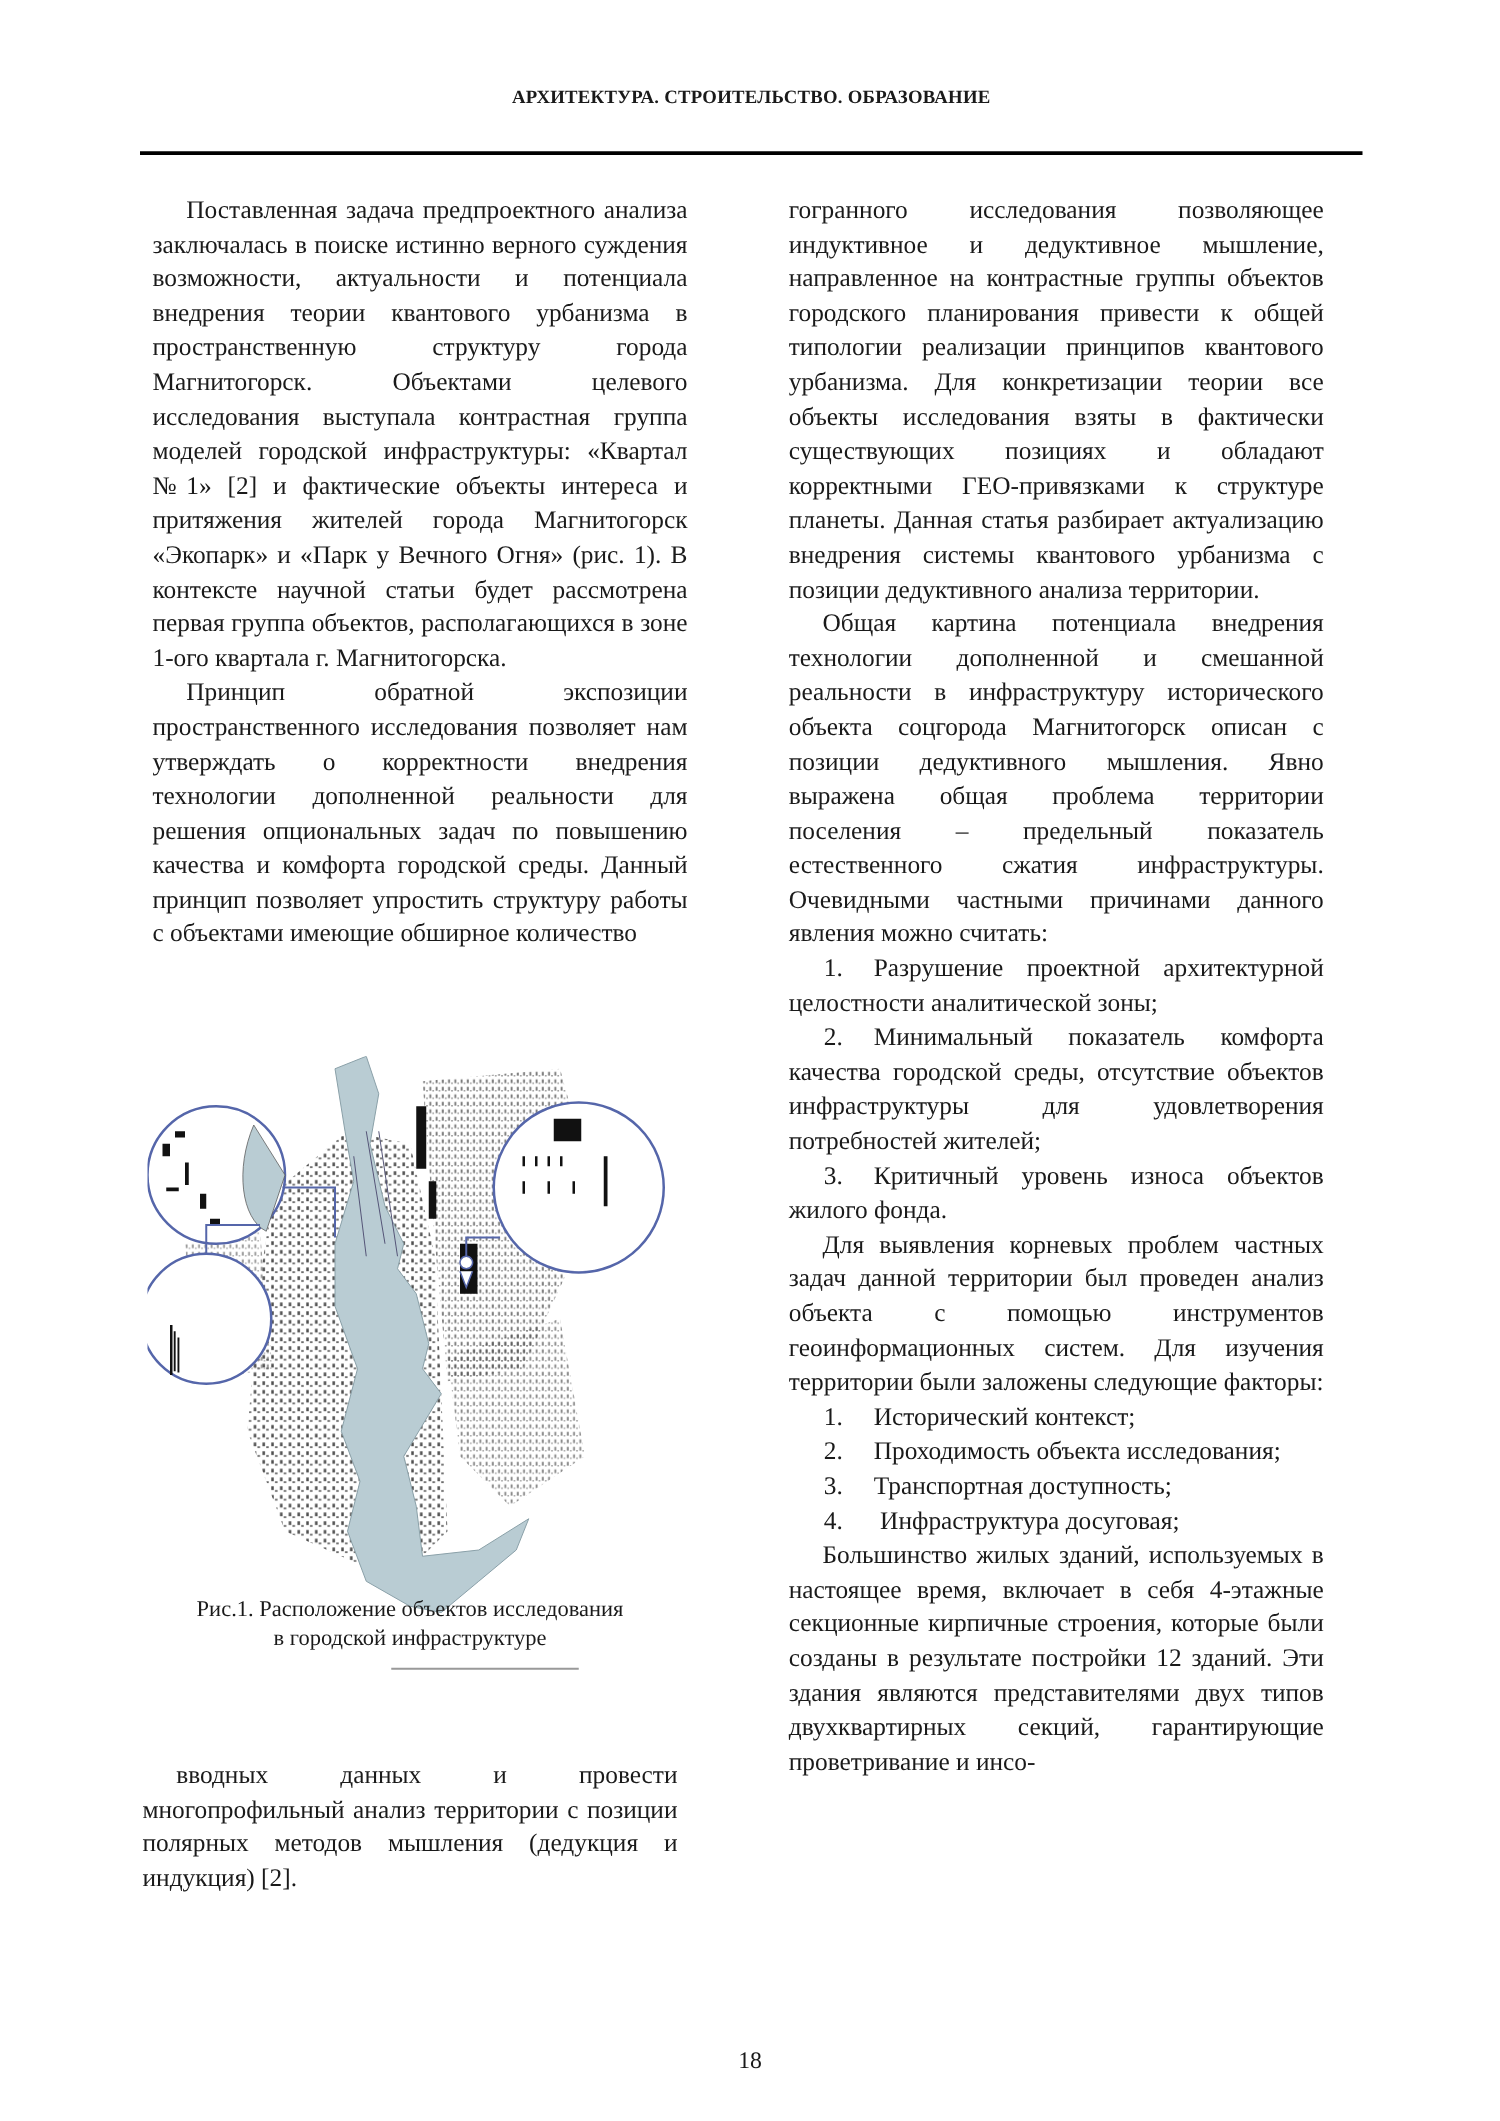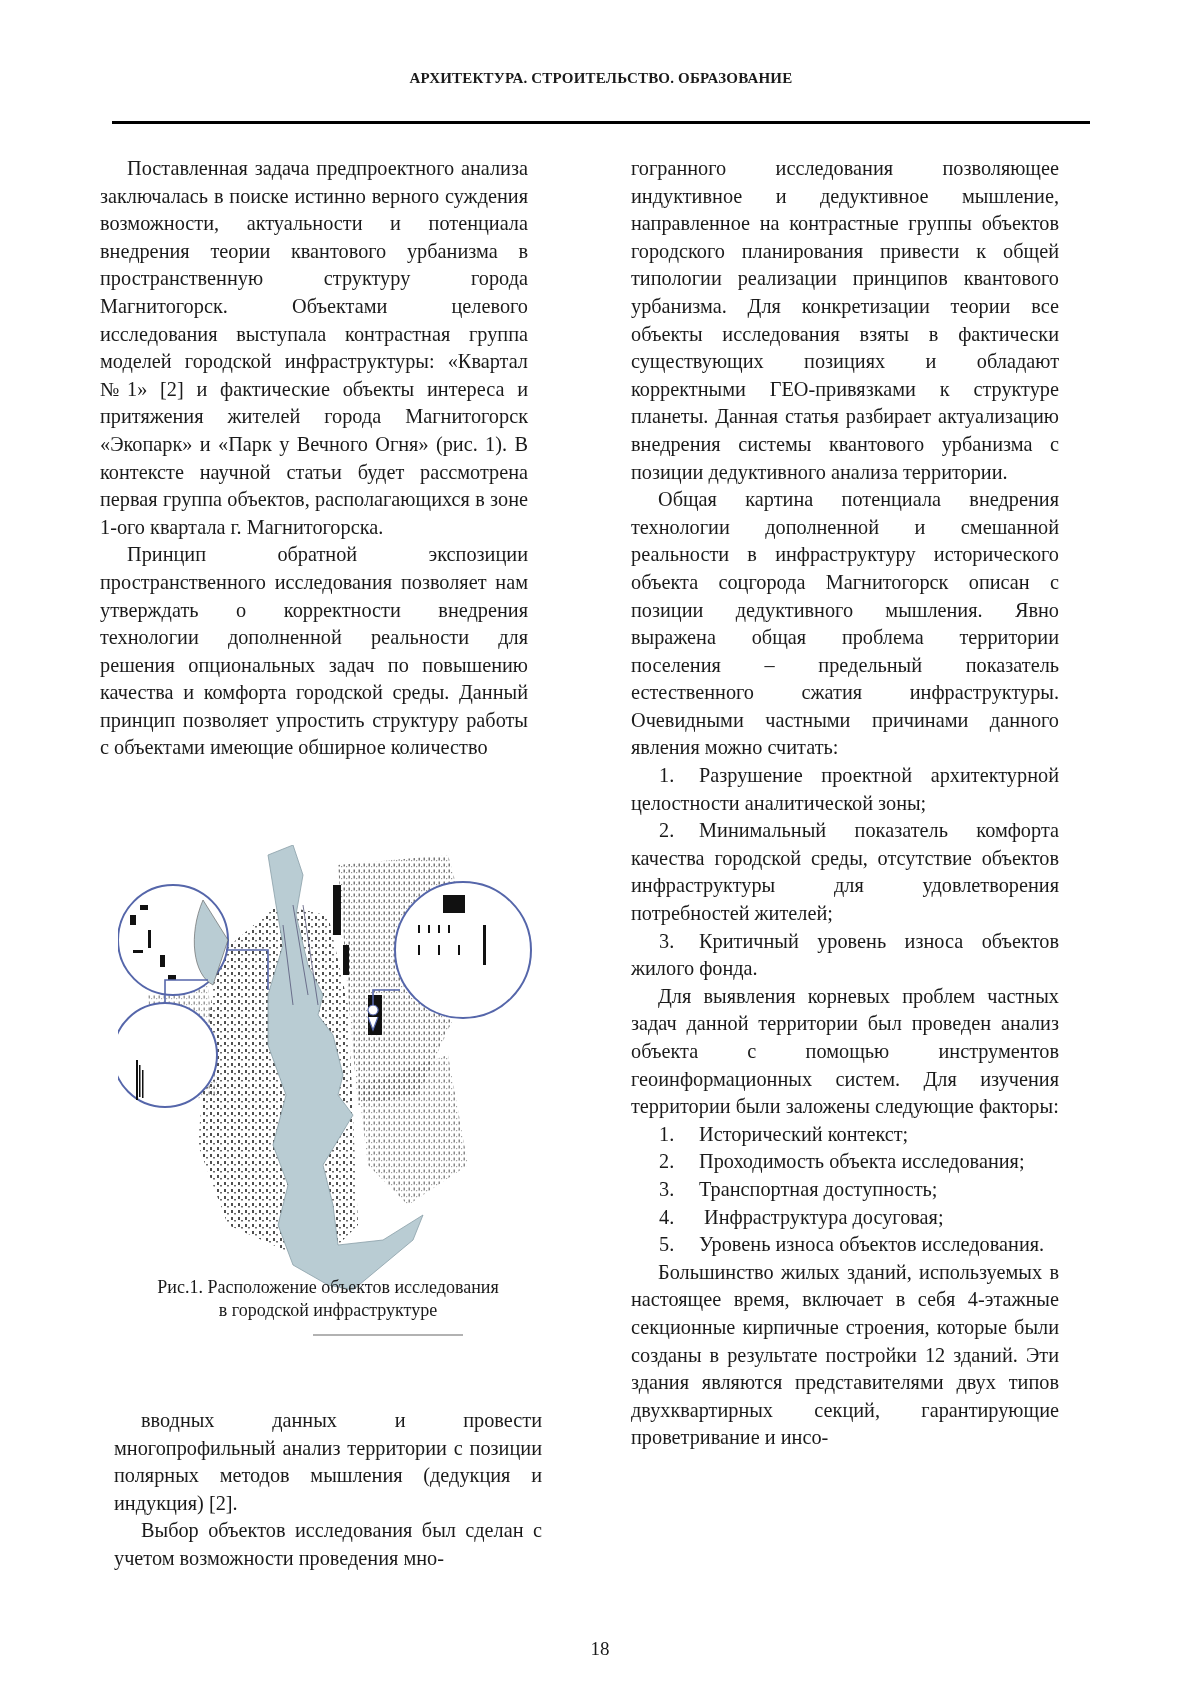--- a/index.html
+++ b/index.html
@@ -6,21 +6,21 @@
   body { width: 1200px; height: 1697px; position: relative; overflow: hidden;
          font-family: "Liberation Serif", "DejaVu Serif", serif; color: #1a1a1a; }
   .header { position: absolute; left: 112px; top: 70px; width: 978px; text-align: center;
             font-weight: bold; font-size: 15px; letter-spacing: 0.2px; }
   .rule { position: absolute; left: 112px; top: 121px; width: 978px; height: 3px; background: #000; }
   .col { position: absolute; width: 428px; font-size: 20.3px; line-height: 27.6px; text-align: justify; }
   .col p { margin: 0; }
   .col p.ind { text-indent: 27px; }
   .col p.li { text-indent: 28px; }
   .col p.li .num { display: inline-block; width: 40px; text-indent: 0; }
-  .left-top { left: 100px; top: 155px; }
+  .left-top { left: 122px; top: 155px; }
   .left-bot { left: 114px; top: 1407px; }
   .right { left: 631px; top: 155px; }
   .figure { position: absolute; left: 118px; top: 845px; width: 420px; height: 500px; }
   .caption { position: absolute; left: 114px; top: 1276px; width: 428px; text-align: center;
              font-size: 18px; line-height: 23px; }
   .pagenum { position: absolute; left: 580px; top: 1605px; width: 40px; text-align: center; font-size: 19px; margin-top: 33px; }
 </style>
 </head>
 <body>
 
@@ -93,31 +93,29 @@
   </svg>
 </div>
 
 <div class="caption">
   <div>Рис.1. Расположение объектов исследования</div>
   <div>в городской инфраструктуре</div>
 </div>
 
 <div class="col left-bot">
   <p class="ind">вводных данных и провести многопрофильный анализ территории с позиции полярных методов мышления (дедукция и индукция) [2].</p>
-  <p class="ind">Выбор объектов исследования был сделан с учетом возможности проведения мно-</p>
 </div>
 
 <div class="col right">
   <p>гогранного исследования позволяющее индуктивное и дедуктивное мышление, направленное на контрастные группы объектов городского планирования привести к общей типологии реализации принципов квантового урбанизма.  Для конкретизации теории все объекты исследования взяты в фактически существующих позициях и обладают корректными ГЕО-привязками к структуре планеты. Данная статья разбирает актуализацию внедрения системы квантового урбанизма с позиции дедуктивного анализа территории.</p>
   <p class="ind">Общая картина потенциала внедрения технологии дополненной и смешанной реальности в инфраструктуру исторического объекта соцгорода Магнитогорск описан с позиции дедуктивного мышления. Явно выражена общая проблема территории поселения – предельный показатель естественного сжатия инфраструктуры. Очевидными частными причинами данного явления можно считать:</p>
   <p class="li"><span class="num">1.</span><span>Разрушение проектной архитектурной целостности аналитической зоны;</span></p>
   <p class="li"><span class="num">2.</span><span>Минимальный показатель комфорта качества городской среды, отсутствие объектов инфраструктуры для удовлетворения потребностей жителей;</span></p>
   <p class="li"><span class="num">3.</span><span>Критичный уровень износа объектов жилого фонда.</span></p>
   <p class="ind">Для выявления корневых проблем частных задач данной территории был проведен анализ объекта с помощью инструментов геоинформационных систем.  Для изучения территории были заложены следующие факторы:</p>
   <p class="li"><span class="num">1.</span><span>Исторический контекст;</span></p>
   <p class="li"><span class="num">2.</span><span>Проходимость объекта исследования;</span></p>
   <p class="li"><span class="num">3.</span><span>Транспортная доступность;</span></p>
   <p class="li"><span class="num">4.</span><span> Инфраструктура досуговая;</span></p>
-  <p class="li"><span class="num">5.</span><span>Уровень износа объектов исследования.</span></p>
   <p class="ind">Большинство жилых зданий, используемых в настоящее время, включает в себя 4-этажные секционные кирпичные строения, которые были созданы в результате постройки 12 зданий. Эти здания являются представителями двух типов двухквартирных секций, гарантирующие проветривание и инсо-</p>
 </div>
 
 <div class="pagenum">18</div>
 
 </body></html>

